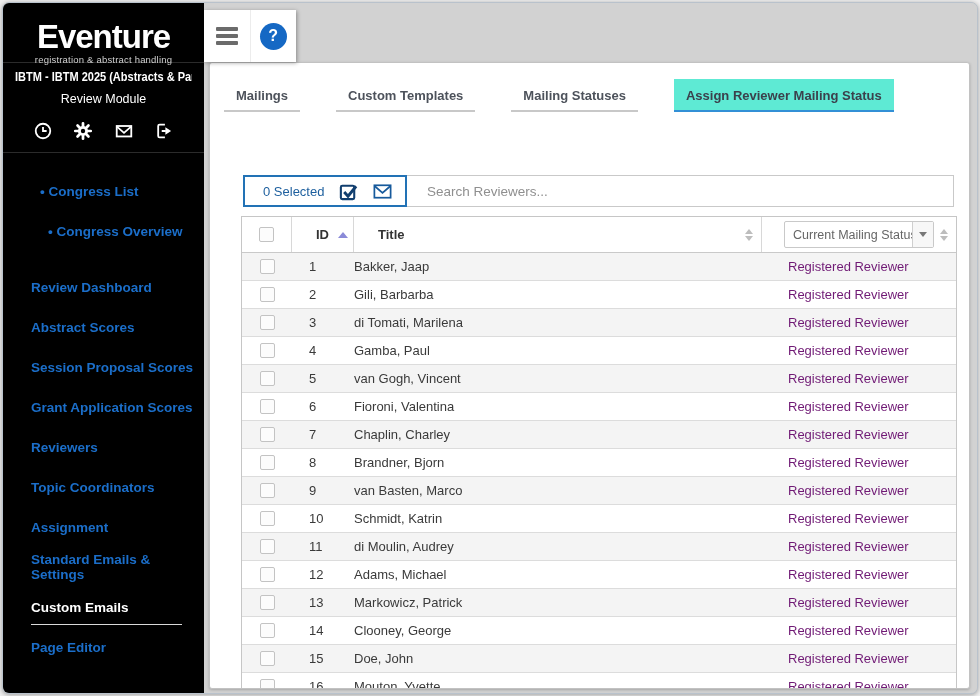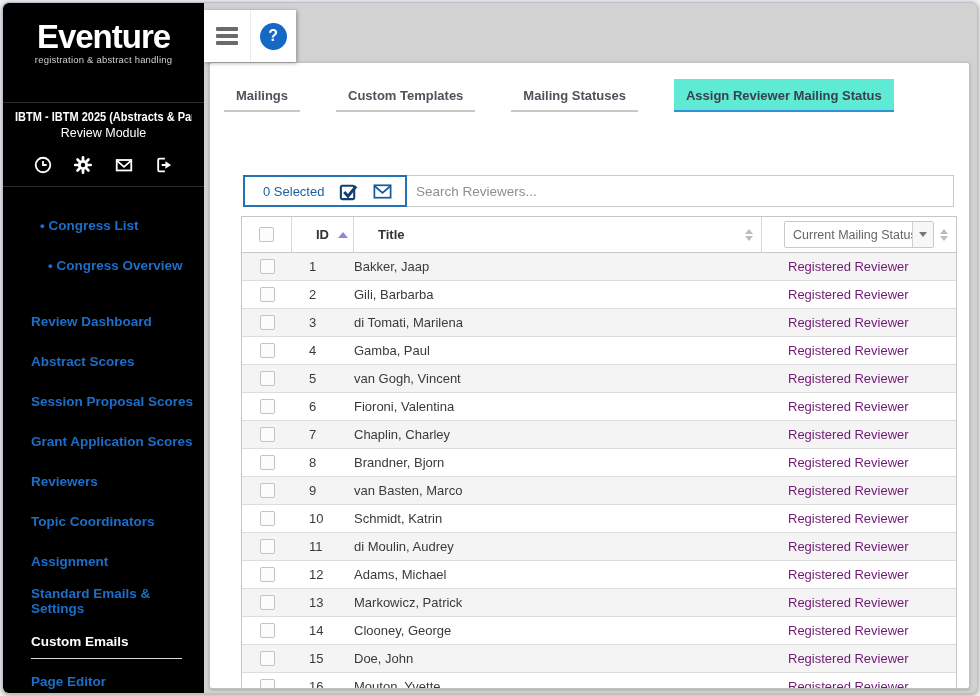--- a/index.html
+++ b/index.html
@@ -6,27 +6,27 @@
   html,body { width: 980px; height: 696px; background: #f0f0f0; font-family: "Liberation Sans", sans-serif; }
   .window {
     position: absolute; left: 2px; top: 2px; width: 976px; height: 692px;
     border: 1px solid #b9c2cc; border-radius: 7px; overflow: hidden;
     background: #d2d2d2; box-shadow: 0 1px 5px rgba(0,0,0,.35);
     display: flex;
   }
 
   
   .sidebar { width: 201px; flex: 0 0 201px; background: #000; color: #fff; overflow: hidden; }
-  .logo-block { text-align: center; padding-top: 17px; height: 100px; border-bottom: 1px solid #2b2b2b; }
+  .logo-block { text-align: center; padding-top: 17px; height: 60px; border-bottom: 1px solid #2b2b2b; }
   .logo-title { font-size: 33px; font-weight: 700; letter-spacing: -1px; color: #fff; line-height: 1; }
   .logo-tagline { font-size: 9.5px; color: #cfcfcf; letter-spacing: .2px; margin-top: 1px; }
   .congress-block { text-align: center; padding: 7px 0 6px; }
   .congress-title { font-size: 12.5px; font-weight: 700; white-space: nowrap; overflow: hidden;
                     transform: scaleX(.88); transform-origin: center; }
-  .module-label { font-size: 12.5px; margin-top: 2px; }
+  .module-label { font-size: 12.5px; margin-top: 8px; }
   .icons-row { display: flex; justify-content: space-between; align-items: center;
                padding: 9px 30px 11px; border-bottom: 1px solid #2b2b2b; }
   .icons-row .sicon { width: 20px; height: 20px; cursor: pointer; }
   .nav { padding-top: 18px; }
   .nav-item { height: 40px; display: flex; align-items: center; padding-left: 28px;
               color: #1b6ec9; font-size: 13.5px; font-weight: 700; cursor: pointer; position: relative; }
   .nav-item:nth-child(1) { padding-left: 37px; }
   .nav-item:nth-child(2) { padding-left: 45px; }
   .nav-item:nth-child(3) { margin-top: 16px; }
   .nav-item.active { color: #fff; }
@@ -57,21 +57,21 @@
   
   .toolbar { display: flex; margin: 63px 15px 0 33px; height: 32px; }
   .selected-box { width: 164px; flex: 0 0 164px; border: 2px solid #2272b5; background: #fff;
                   display: flex; align-items: center; }
   .selected-label { margin-left: 18px; color: #1d5f9e; font-size: 13px; }
   .tb-icon { width: 21px; height: 21px; cursor: pointer; }
   .tb-check { margin-left: auto; }
   .tb-mail { margin: 0 12px 0 13px; }
   .search-box { flex: 1; border: 1px solid #c9c9c9; border-left: 0; background: #fff;
                 display: flex; align-items: center; }
-  .search-box input { border: 0; outline: 0; width: 100%; height: 100%; padding: 0 9px;
+  .search-box input { border: 0; outline: 0; width: 100%; height: 100%; padding: 0 20px;
                       font-size: 13.5px; color: #444; font-family: "Liberation Sans", sans-serif; }
   .search-box input::placeholder { color: #8f8f8f; opacity: 1; }
 
   
   .rtable { margin: 9px 0 0 31px; width: 716px; border: 1px solid #c6c6c6; }
   .thead { display: flex; height: 36px; background: #fff; border-bottom: 1px solid #c9c9c9; gap: 12px; }
   .th { display: flex; align-items: center; border-right: 1px solid #d8d8d8; font-size: 13px;
         font-weight: 700; color: #333; }
   .th:last-child { border-right: 0; }
   .c-check { width: 50px; flex: 0 0 50px; justify-content: center; display: flex; align-items: center; }

